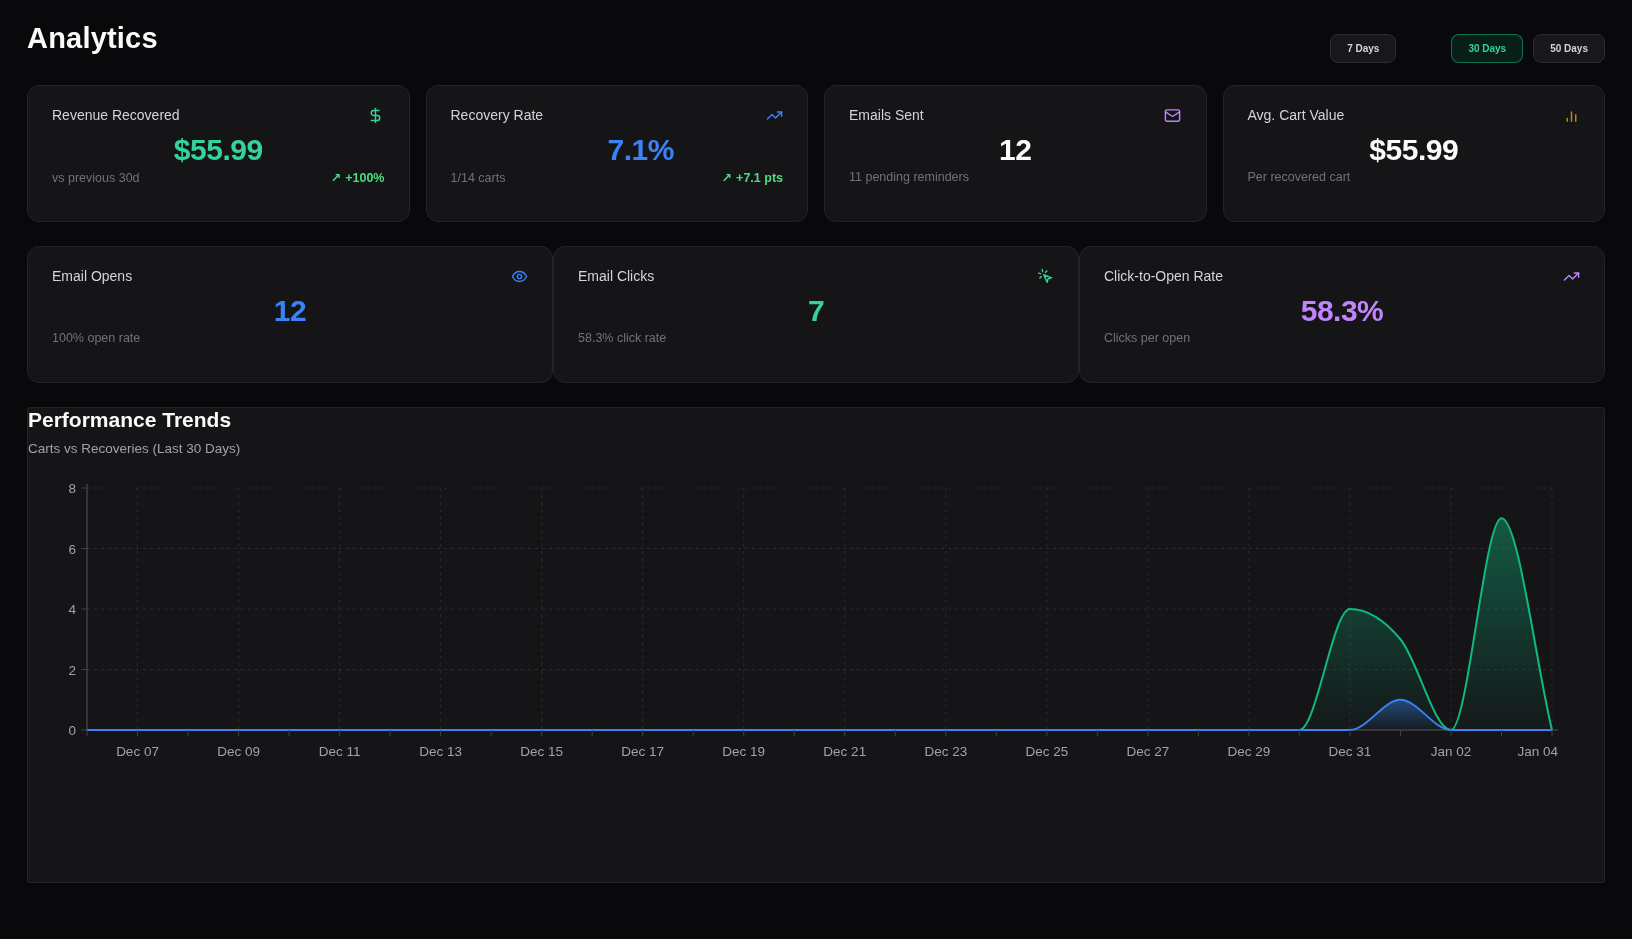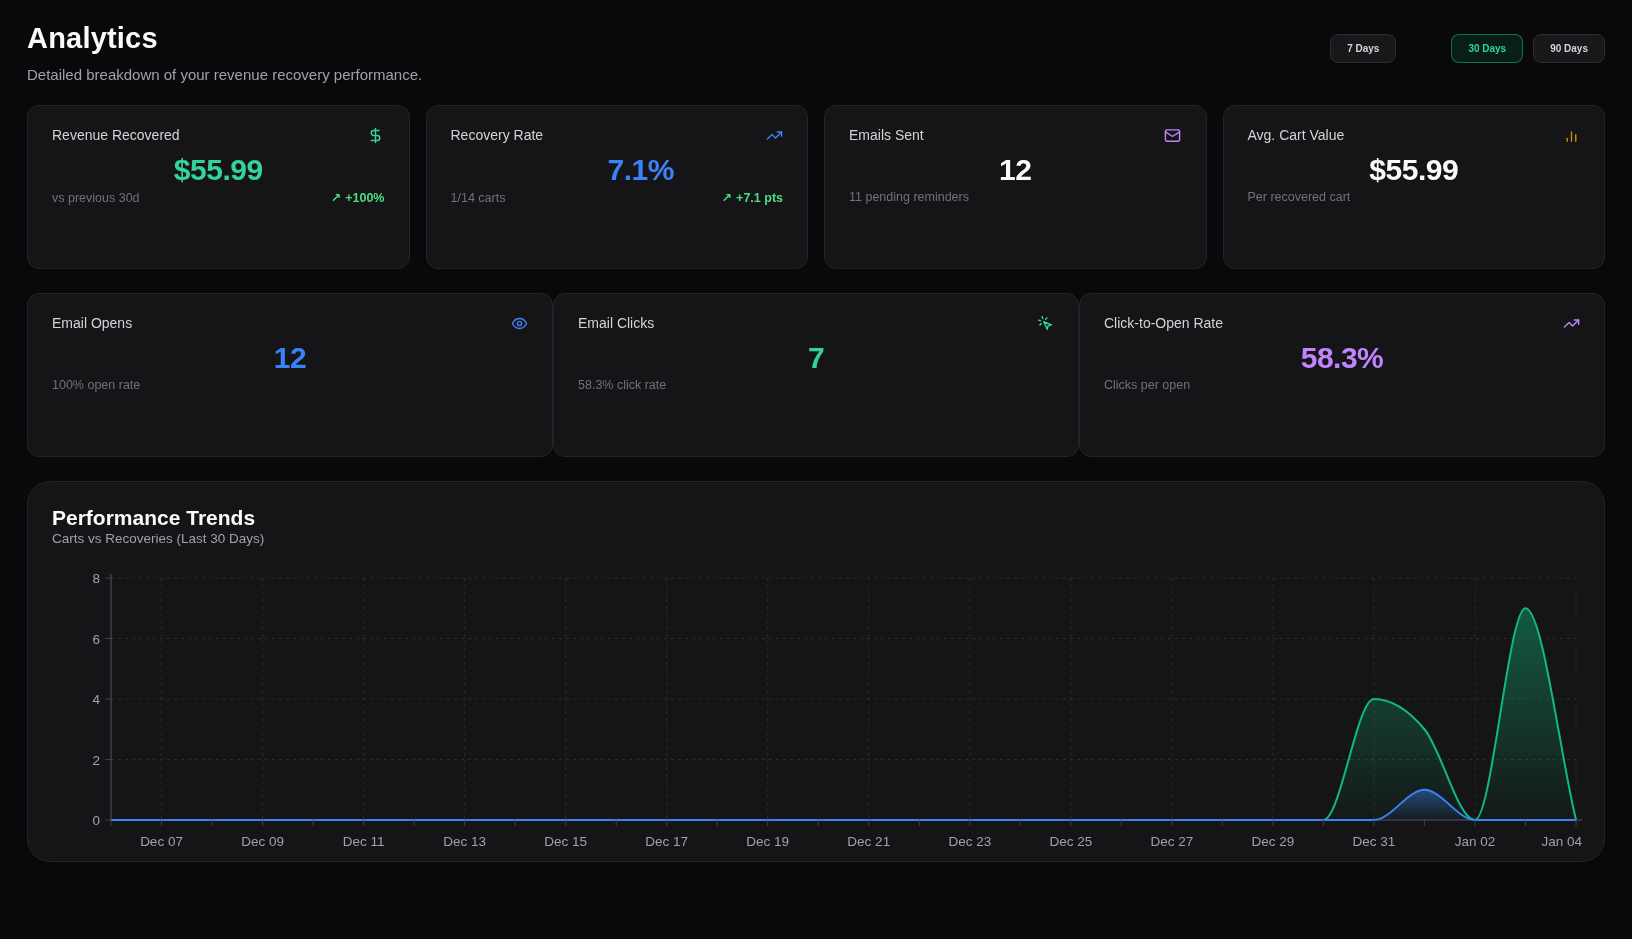--- a/index.html
+++ b/index.html
@@ -12,52 +12,51 @@
   .page-title { font-size:29px; font-weight:700; color:#fafafa; letter-spacing:.2px; }
   .page-subtitle { margin-top:11px; font-size:15px; color:#a1a1aa; }
   .range-group { display:flex; gap:10px; margin-top:12px; }
   .range-btn { font-family:inherit; font-size:10px; font-weight:600; color:#d4d4d8;
     background:#18181b; border:1px solid #2c2c31; border-radius:8px; padding:8px 16px; cursor:pointer; }
   .range-btn.active { background:rgba(16,185,129,.12); border-color:rgba(16,185,129,.55); color:#34d399;margin-left:45px; }
 
   
   .grid4 { display:grid; grid-template-columns:repeat(4,1fr); gap:16px; margin-top:22px; }
   .grid3 { display:grid; grid-template-columns:repeat(3,1fr); margin-top:24px; }
-  .card { background:#151517; border:1px solid #242428; border-radius:12px; padding:20px 24px; height:164px; }
+  .card { background:#151517; border:1px solid #242428; border-radius:12px; padding:20px 24px; height:137px; }
   .card-top { display:flex; justify-content:space-between; align-items:center; }
   .card-label { font-size:14px; font-weight:500; color:#d4d4d8; }
   .card-icon { width:18px; height:18px; display:flex; align-items:center; justify-content:center; }
   .card-icon svg { width:17px; height:17px; }
   .card-value { margin-top:9px; font-size:30px; font-weight:700; letter-spacing:-.5px; color:#fafafa;text-align:center; }
   .card-bottom { margin-top:3px; display:flex; justify-content:space-between; align-items:center; }
   .card-sub { font-size:12.5px; color:#71717a; }
   .badge { font-size:12.5px; font-weight:600; color:#4ade80; display:flex; align-items:center; gap:4px; }
 
   
-  .chart-card { background:#151517; border:1px solid #242428; border-radius:23px;
-    margin-top:24px; padding:24px; height:381px; }
+  .chart-card { background:#151517; border:1px solid #242428; border-radius:3px;
+    margin-top:24px; height:476px; }
   .chart-title { font-size:21px; font-weight:700; color:#fafafa; }
-  .chart-subtitle { margin-top:1px; font-size:13.5px; color:#a1a1aa; }
+  .chart-subtitle { margin-top:9px; font-size:13.5px; color:#a1a1aa; }
   .chart-wrap { margin-top:22px; }
   svg text { font-family:"Liberation Sans","DejaVu Sans",sans-serif; }
 </style>
 </head>
 <body>
 
 <div class="page">
 
   <div class="header">
     <div>
       <div class="page-title">Analytics</div>
-      <div class="page-subtitle">Detailed breakdown of your revenue recovery performance.</div>
     </div>
     <div class="range-group">
       <button class="range-btn">7 Days</button>
       <button class="range-btn active">30 Days</button>
-      <button class="range-btn">90 Days</button>
+      <button class="range-btn">50 Days</button>
     </div>
   </div>
 
   <div class="grid4">
 
     <div class="card">
       <div class="card-top">
         <span class="card-label">Revenue Recovered</span>
         <span class="card-icon" style="color: rgb(52, 211, 153);">
           <svg viewBox="0 0 24 24" fill="none" stroke="currentColor" stroke-width="2" stroke-linecap="round" stroke-linejoin="round">

